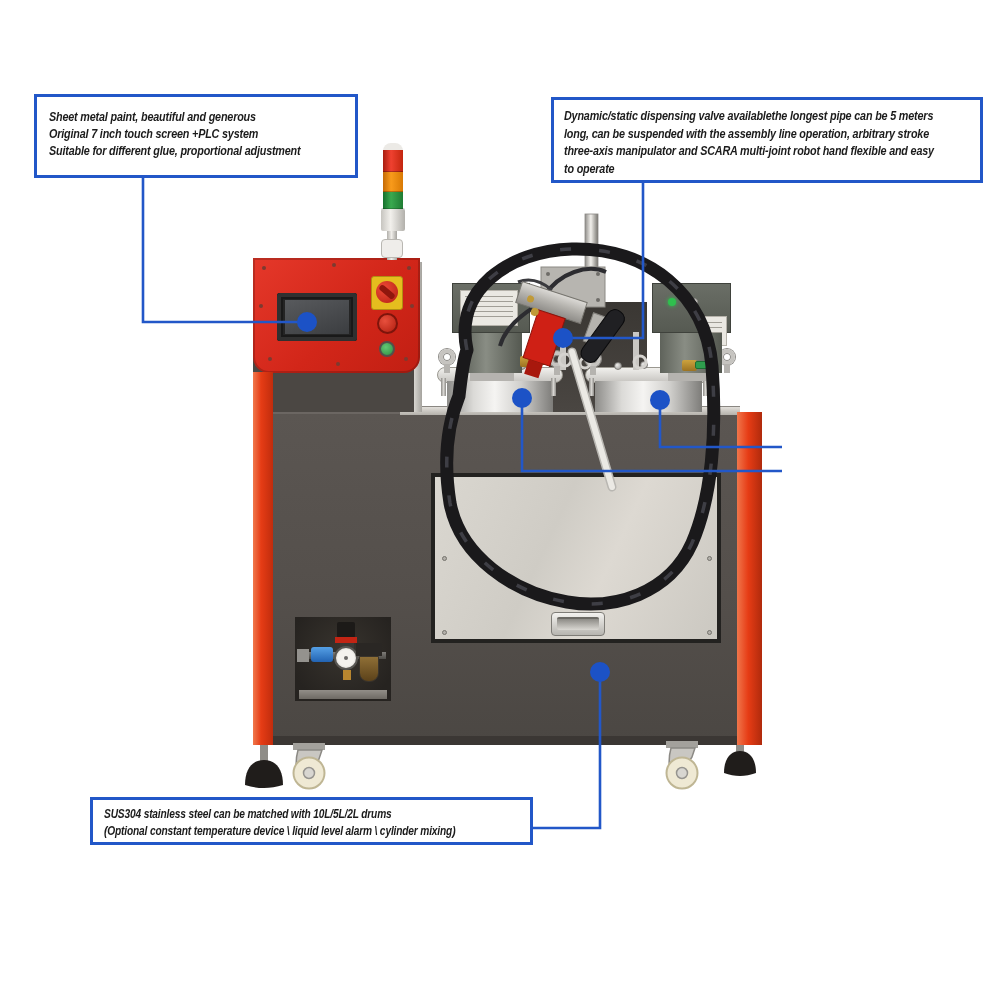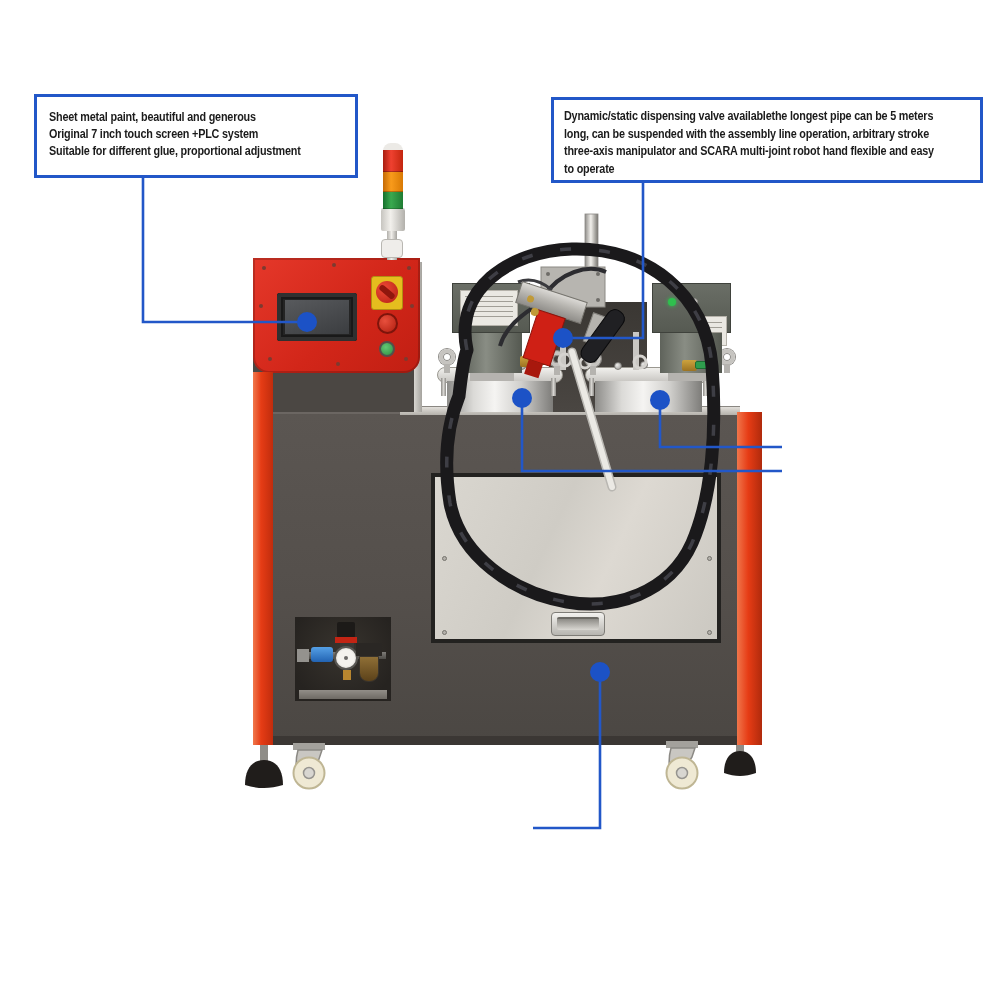--- a/index.html
+++ b/index.html
@@ -1,17 +1,17 @@
 <!DOCTYPE html>
 <html><head>
 <meta charset="utf-8">
 <style>
   html,body{margin:0;padding:0;background:#fff;}
   .scene{position:relative;width:1000px;height:1000px;background:#ffffff;overflow:hidden;
-         font-family:"Liberation Sans",sans-serif;}
+         font-family:"Liberation Sans",sans-serif;font-style:italic;}
   .abs{position:absolute;}
 
   
   .cabinet{left:253px;top:412px;width:509px;height:333px;
     background:linear-gradient(180deg,#5b5652,#544f4b 55%,#4b4743);border-top:2px solid #6b6662;box-sizing:border-box;}
   .cabinet-bottom{left:253px;top:736px;width:509px;height:9px;background:#3b3734;}
   .sill{left:400px;top:406px;width:340px;height:9px;
     background:linear-gradient(180deg,#e2dfda,#b4b1ab);border-top:1px solid #8a8782;box-sizing:border-box;}
   .tower{left:253px;top:258px;width:167px;height:154px;background:#4b4743;}
   .tower-edge{left:414px;top:262px;width:8px;height:150px;background:linear-gradient(90deg,#d7d5d0,#a5a39e);}
@@ -345,14 +345,18 @@
   </div>
 
   <div class="callout co2">
     <div class="ln">Dynamic/static dispensing valve availablethe longest pipe can be 5 meters</div>
     <div class="ln">long, can be suspended with the assembly line operation, arbitrary stroke</div>
     <div class="ln">three-axis manipulator and SCARA multi-joint robot hand flexible and easy</div>
     <div class="ln">to operate</div>
   </div>
 
 
+  <div class="callout co4">
+    <div class="ln">SUS304 stainless steel can be matched with 10L/5L/2L drums</div>
+    <div class="ln">(Optional constant temperature device \ liquid level alarm \ cylinder mixing)</div>
+  </div>
 
 </div>
 
 </body></html>

